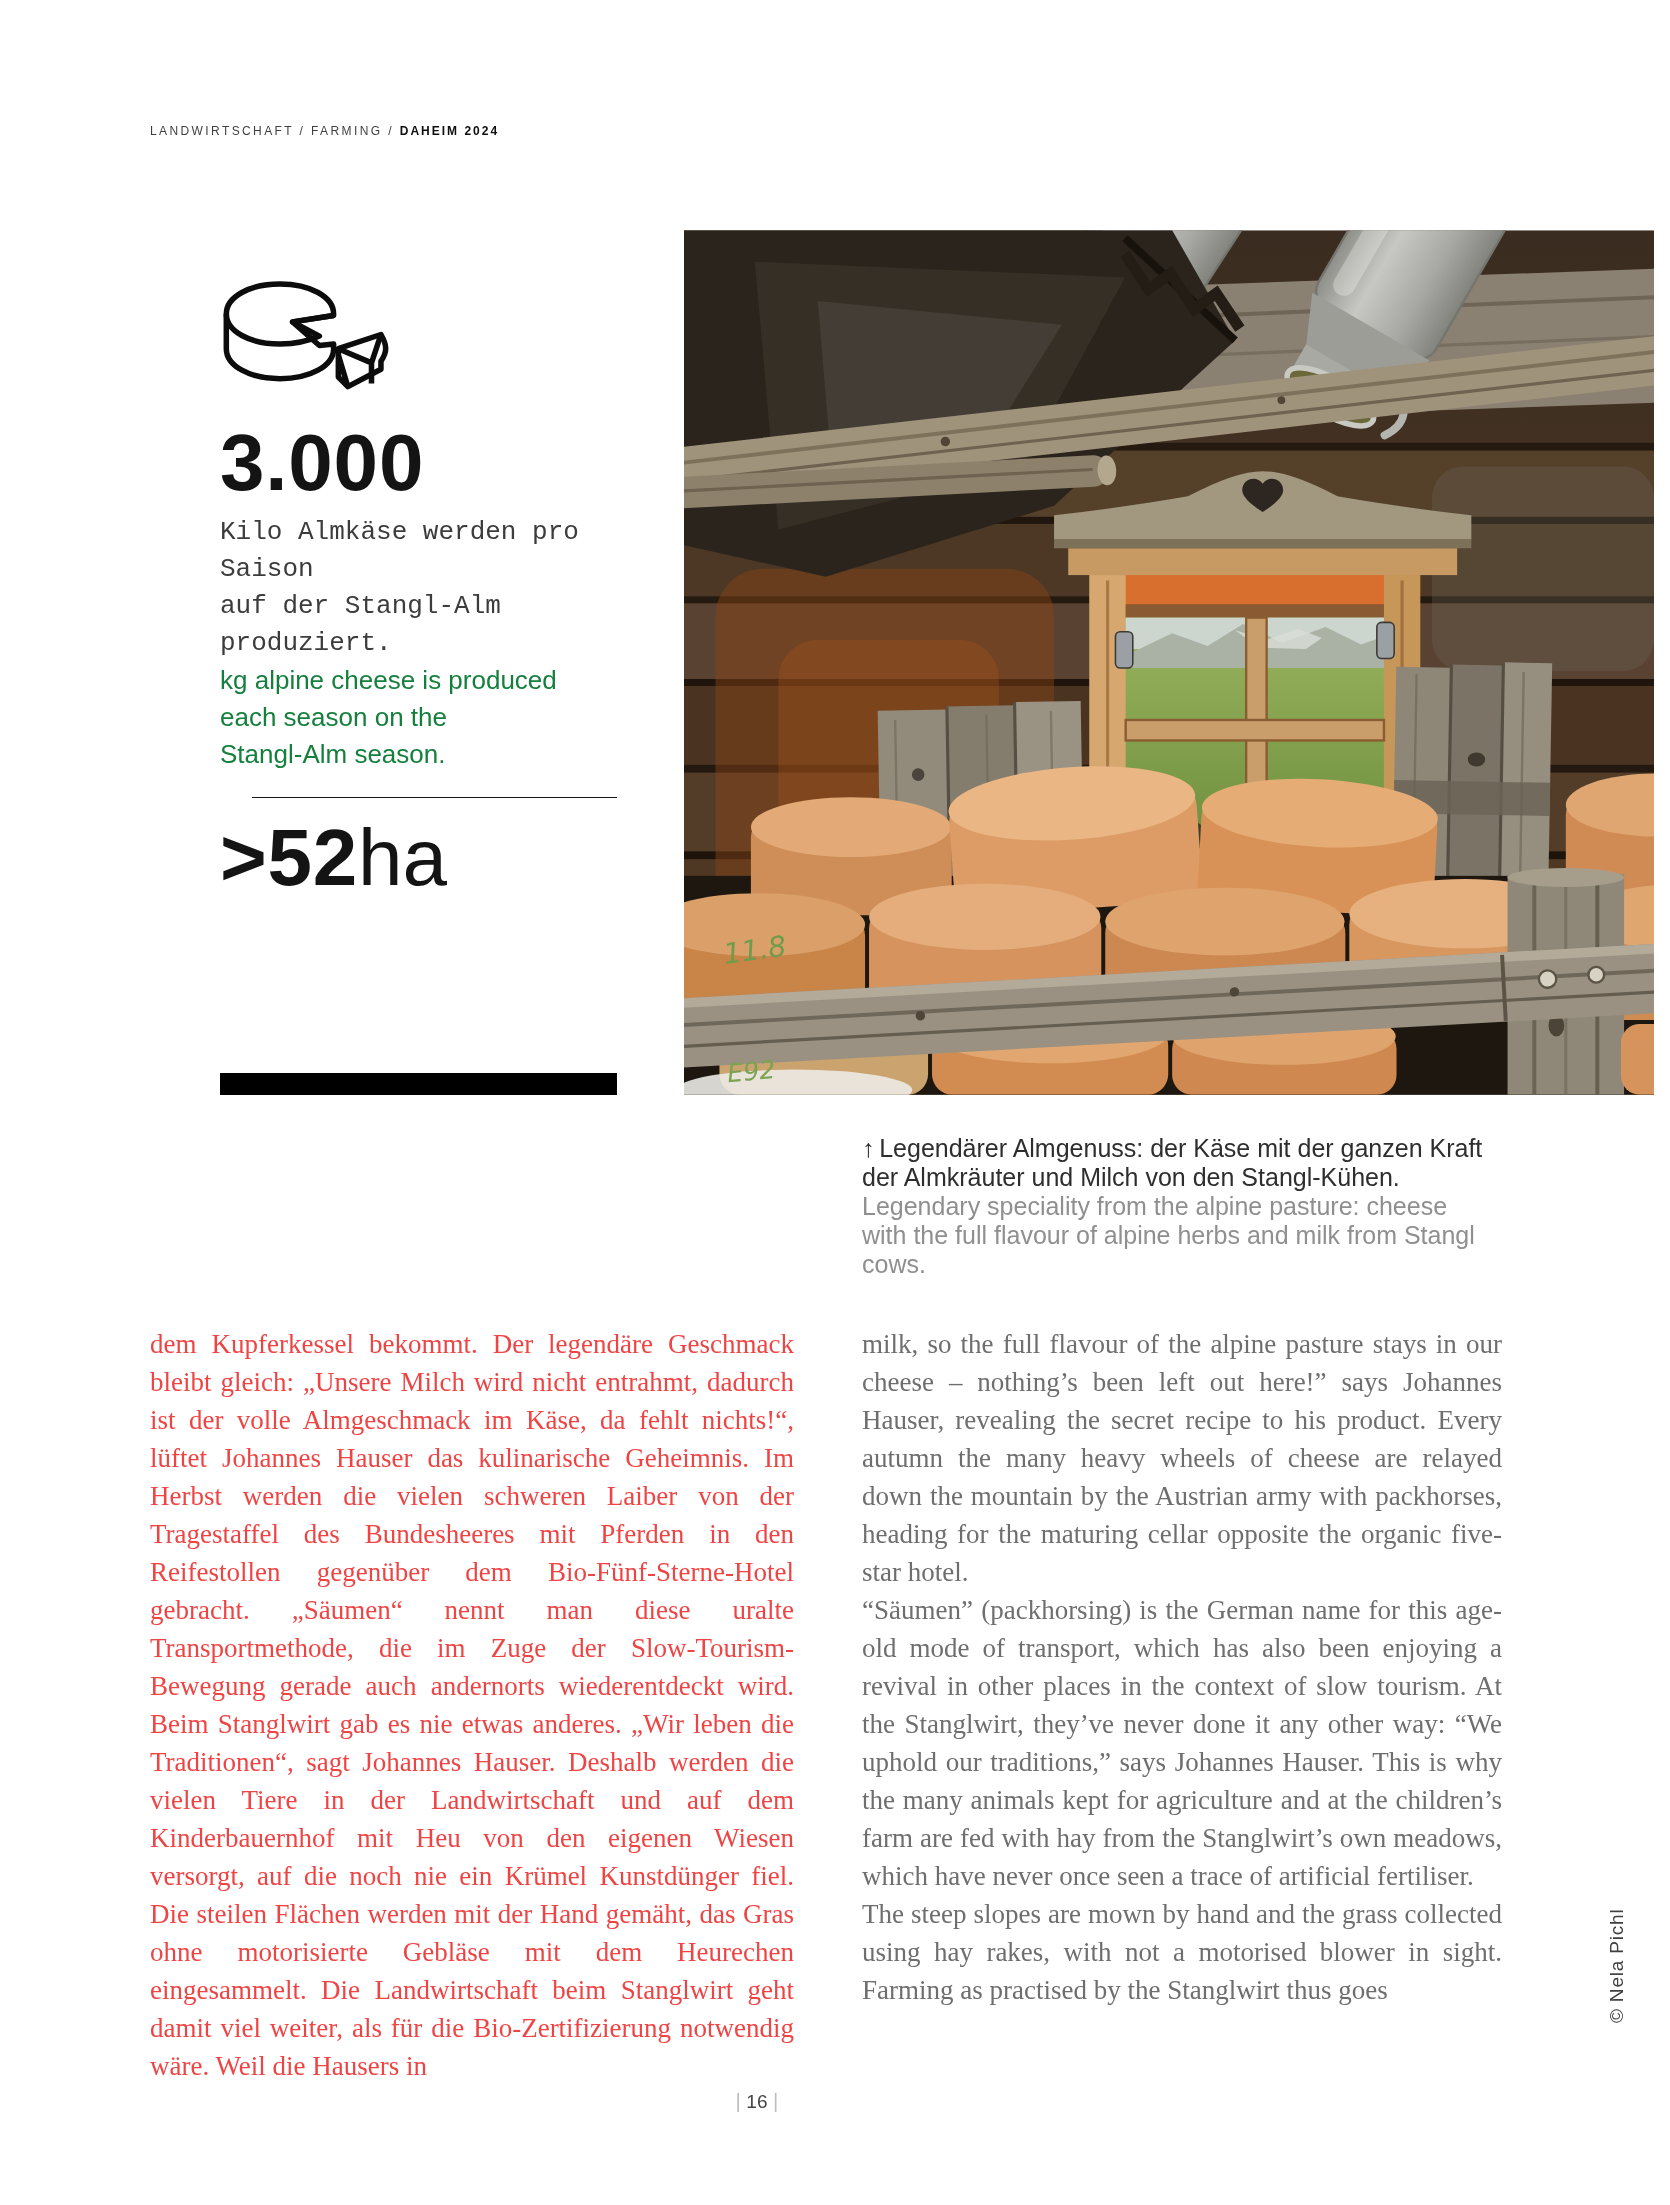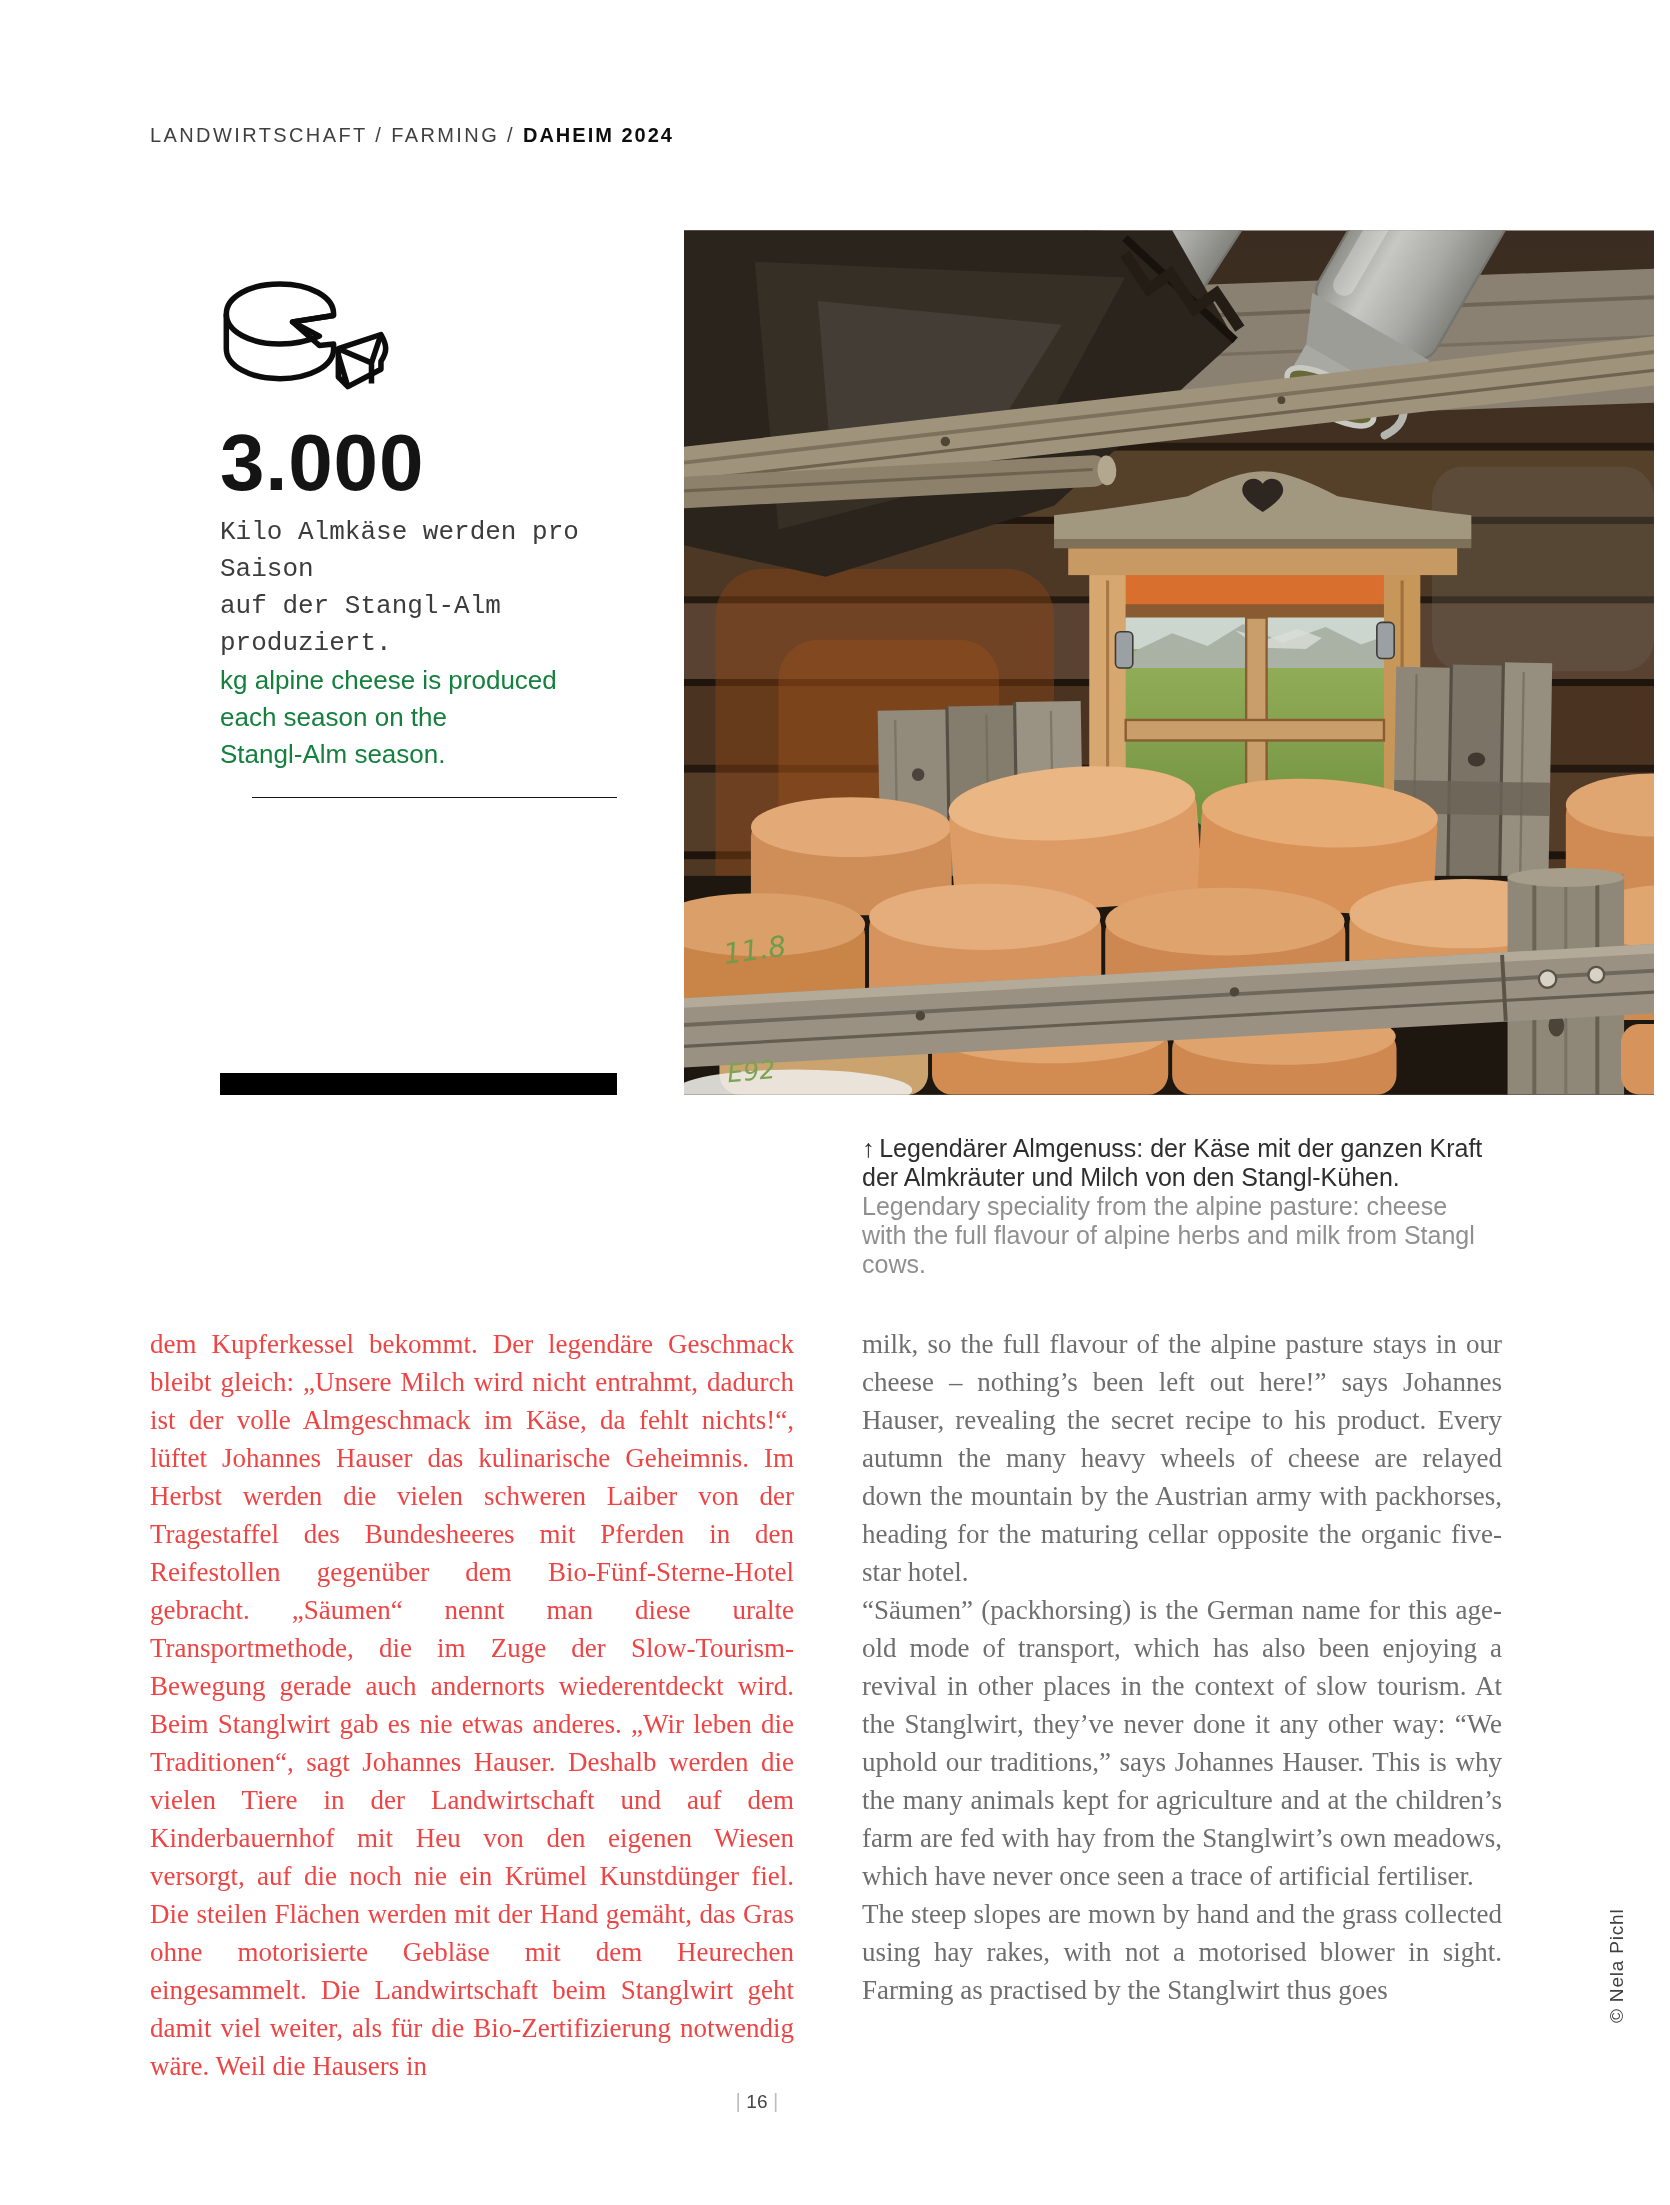--- a/index.html
+++ b/index.html
@@ -1,19 +1,19 @@
 <!DOCTYPE html>
 <html style="font-size:12.6px"><head>
 <meta charset="utf-8">
 <style>
   html,body{margin:0;padding:0;background:#ffffff;}
   .page{position:relative;width:1670px;height:2205px;background:#ffffff;overflow:hidden;
         font-family:"Liberation Sans",sans-serif;}
   
-  .header{position:absolute;left:150px;top:124px;font-size:20px;letter-spacing:2.4px;color:#3f3f3f;
+  .header{position:absolute;left:150px;top:124px;font-size:12px;letter-spacing:2.4px;color:#3f3f3f;
           font-weight:300;white-space:nowrap;}
   .header b{color:#0e0e0e;font-weight:800;letter-spacing:2px;}
   
   .stats{position:absolute;left:220px;top:276px;width:397px;color:#111;}
   .stat-icon{margin:0 3.2px 0 0;}
   .stat-value{font-size:80px;font-weight:800;line-height:1;color:#141414;margin-top:27px;letter-spacing:0.8px;}
   .stat-value .unit{font-weight:300;letter-spacing:0;}
   .stat-lines{margin-top:11px;font-size:26px;line-height:37px;}
   .sl-de{color:#3c3c3c;font-family:Liberation Mono, monospace;}
   .sl-en{color:#15803d;}
@@ -62,20 +62,21 @@
     </div>
     <div class="stat-value">3.000</div>
     <div class="stat-lines">
       <div class="sl-de">Kilo Almkäse werden pro Saison</div>
       <div class="sl-de">auf der Stangl-Alm produziert.</div>
       <div class="sl-en">kg alpine cheese is produced</div>
       <div class="sl-en">each season on the</div>
       <div class="sl-en">Stangl-Alm season.</div>
     </div>
     <hr class="divider">
+    <div class="stat-value stat2-value"><span>&gt;52</span><span class="unit">ha</span></div>
   </div>
 
   <div class="black-bar"></div>
 
   <div class="photo">
     <svg width="970" height="865" viewBox="0 0 1232 1098">
       <defs>
         <linearGradient id="canGrad" x1="0" y1="0" x2="1" y2="0">
           <stop offset="0" stop-color="#8f8f8a"></stop>
             <stop offset=".35" stop-color="#c7c7c3"></stop>

